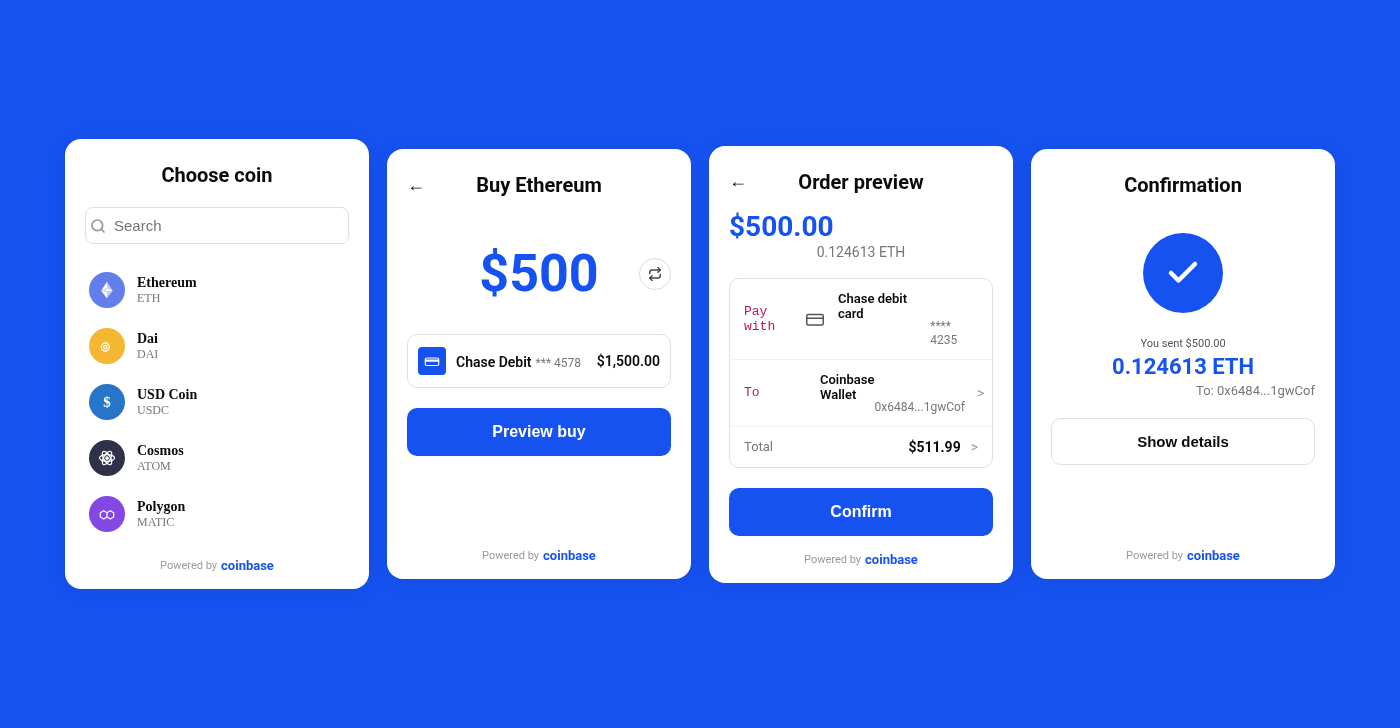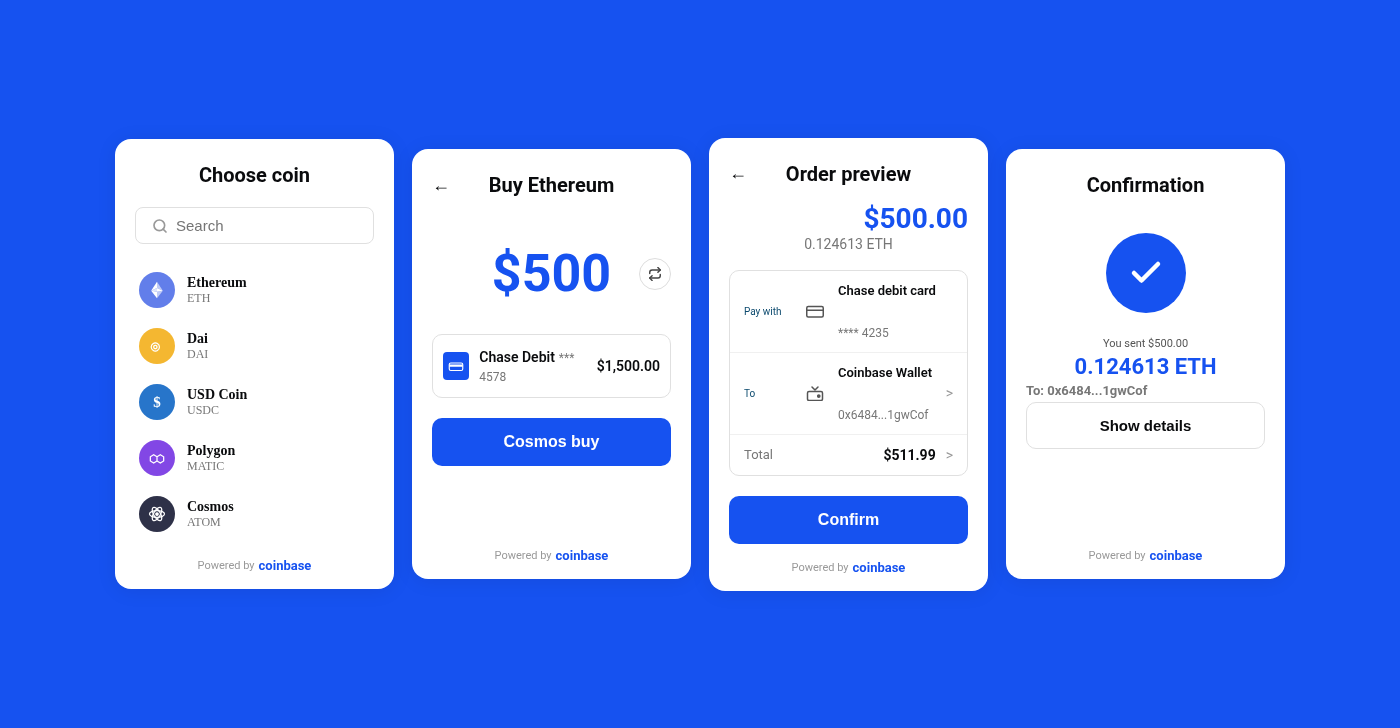--- a/index.html
+++ b/index.html
@@ -18,42 +18,42 @@
       display: flex;
       gap: 18px;
       padding: 40px 50px;
       align-items: center;
       justify-content: center;
       width: 100%;
     }
     .card {
       background: #fff;
       border-radius: 16px;
-      width: 279px;
+      width: 304px;
       min-height: 430px;
       padding: 24px 20px 16px;
       display: flex;
       flex-direction: column;
       position: relative;
       box-shadow: 0 2px 20px rgba(0,0,0,0.08);
     }
     .card-title {
       text-align: center;
       font-size: 20px;
       font-weight: 700;
       color: #0a0b0d;
       margin-bottom: 20px;
     }
     
     .search-box {
       display: flex;
       align-items: center;
       border: 1.5px solid #e0e0e0;
       border-radius: 8px;
-      padding: 9px 16px;
+      padding: 9px 4px;
       margin-bottom: 18px;
       gap: 8px;
     }
     .search-box input {
       border: none;
       outline: none;
       font-size: 15px;
       color: #666;
       width: 100%;
       background: transparent;
@@ -200,21 +200,21 @@
       padding: 15px;
       font-size: 16px;
       font-weight: 700;
       cursor: pointer;
       width: 100%;
       margin-top: 4px;
     }
 
     
     .order-amount-main {
-      text-align: right;
+      text-align: left;
       font-size: 28px;
       font-weight: 700;
       color: #1652f0;
       margin-bottom: 1px;
     }
     .order-amount-sub {
       text-align: center;
       font-size: 14px;
       color: #777;
       margin-bottom: 18px;
@@ -226,25 +226,25 @@
       margin-bottom: 16px;
     }
     .order-row {
       display: flex;
       align-items: center;
       padding: 12px 14px;
       gap: 12px;
       border-bottom: 1px solid #f0f0f0;
     }
     .order-row:last-child { border-bottom: none; }
-    .order-label { font-size: 10px; color: #0c4a6e; width: 50px; flex-shrink: 0; }
+    .order-label { font-size: 13px; color: #be185d; width: 50px; flex-shrink: 0; font-family: Liberation Mono, monospace; }
     .order-detail {
       flex: 1;
       display: flex;
-      flex-direction: column;
+      flex-direction: row;
     }
     .order-detail-name { font-size: 13px; font-weight: 600; color: #0a0b0d; }
     .order-detail-sub { font-size: 12px; color: #777; margin-top: 28px; }
     .order-row-icon { margin-right: 2px; }
     .order-chevron { margin-left: auto; color: #999; font-size: 14px; }
     .total-row {
       display: flex;
       align-items: center;
       padding: 12px 14px;
     }
@@ -274,25 +274,24 @@
       margin-bottom: 4px;
     }
     .confirm-amount {
       text-align: center;
       font-size: 22px;
       font-weight: 700;
       color: #1652f0;
       margin-bottom: 4px;
     }
     .confirm-to {
-      text-align: left;
+      text-align: right;
       font-size: 13px;
       color: #777;
-      margin-bottom: 4px;
-      font-weight: bold;
+      margin-bottom: 20px;
     }
     .outline-btn {
       background: #fff;
       color: #0a0b0d;
       border: 1.5px solid #e0e0e0;
       border-radius: 10px;
       padding: 14px;
       font-size: 15px;
       font-weight: 600;
       cursor: pointer;
@@ -348,43 +347,43 @@
         <div class="coin-icon icon-usdc">
           <span style="color:white;font-weight:800;font-size:15px;">$</span>
         </div>
         <div class="coin-info">
           <span class="coin-name">USD Coin</span>
           <span class="coin-symbol">USDC</span>
         </div>
       </div>
 
       <div class="coin-item">
-        <div class="coin-icon icon-matic">
-          <svg width="20" height="20" viewBox="0 0 24 24" fill="white">
-            <path d="M16,8 L20,10.5 L20,15.5 L16,18 L12,15.5 L12,10.5 Z M12,10.5 L8,8 L4,10.5 L4,15.5 L8,18 L12,15.5" stroke="white" stroke-width="1.5" fill="none"></path>
-          </svg>
-        </div>
-        <div class="coin-info">
-          <span class="coin-name">Polygon</span>
-          <span class="coin-symbol">MATIC</span>
-        </div>
-      </div>
-
-      <div class="coin-item">
         <div class="coin-icon icon-atom">
           <svg width="20" height="20" viewBox="0 0 24 24" fill="none" stroke="white" stroke-width="1.5">
             <ellipse cx="12" cy="12" rx="9" ry="4" transform="rotate(0 12 12)"></ellipse>
             <ellipse cx="12" cy="12" rx="9" ry="4" transform="rotate(60 12 12)"></ellipse>
             <ellipse cx="12" cy="12" rx="9" ry="4" transform="rotate(120 12 12)"></ellipse>
             <circle cx="12" cy="12" r="1.5" fill="white"></circle>
           </svg>
         </div>
         <div class="coin-info">
           <span class="coin-name">Cosmos</span>
           <span class="coin-symbol">ATOM</span>
+        </div>
+      </div>
+
+      <div class="coin-item">
+        <div class="coin-icon icon-matic">
+          <svg width="20" height="20" viewBox="0 0 24 24" fill="white">
+            <path d="M16,8 L20,10.5 L20,15.5 L16,18 L12,15.5 L12,10.5 Z M12,10.5 L8,8 L4,10.5 L4,15.5 L8,18 L12,15.5" stroke="white" stroke-width="1.5" fill="none"></path>
+          </svg>
+        </div>
+        <div class="coin-info">
+          <span class="coin-name">Polygon</span>
+          <span class="coin-symbol">MATIC</span>
         </div>
       </div>
     </div>
     <div class="powered-by">
       <span>Powered by</span>
       <span class="coinbase-text">coinbase</span>
     </div>
   </div>
 
   <div class="card">
@@ -411,21 +410,21 @@
             <rect x="1" y="6" width="18" height="3" fill="white"></rect>
           </svg>
         </div>
         <div class="payment-info">
           <span class="payment-name">Chase Debit</span>
           <span class="payment-num">*** 4578</span>
         </div>
       </div>
       <span class="payment-amount">$1,500.00</span>
     </div>
-    <button class="primary-btn">Cosmos buy</button>
+    <button class="primary-btn">Preview buy</button>
     <div class="powered-by">
       <span>Powered by</span>
       <span class="coinbase-text">coinbase</span>
     </div>
   </div>
 
   <div class="card">
     <div class="card-header">
       <button class="back-btn">←</button>
       <span class="card-header-title">Order preview</span>

